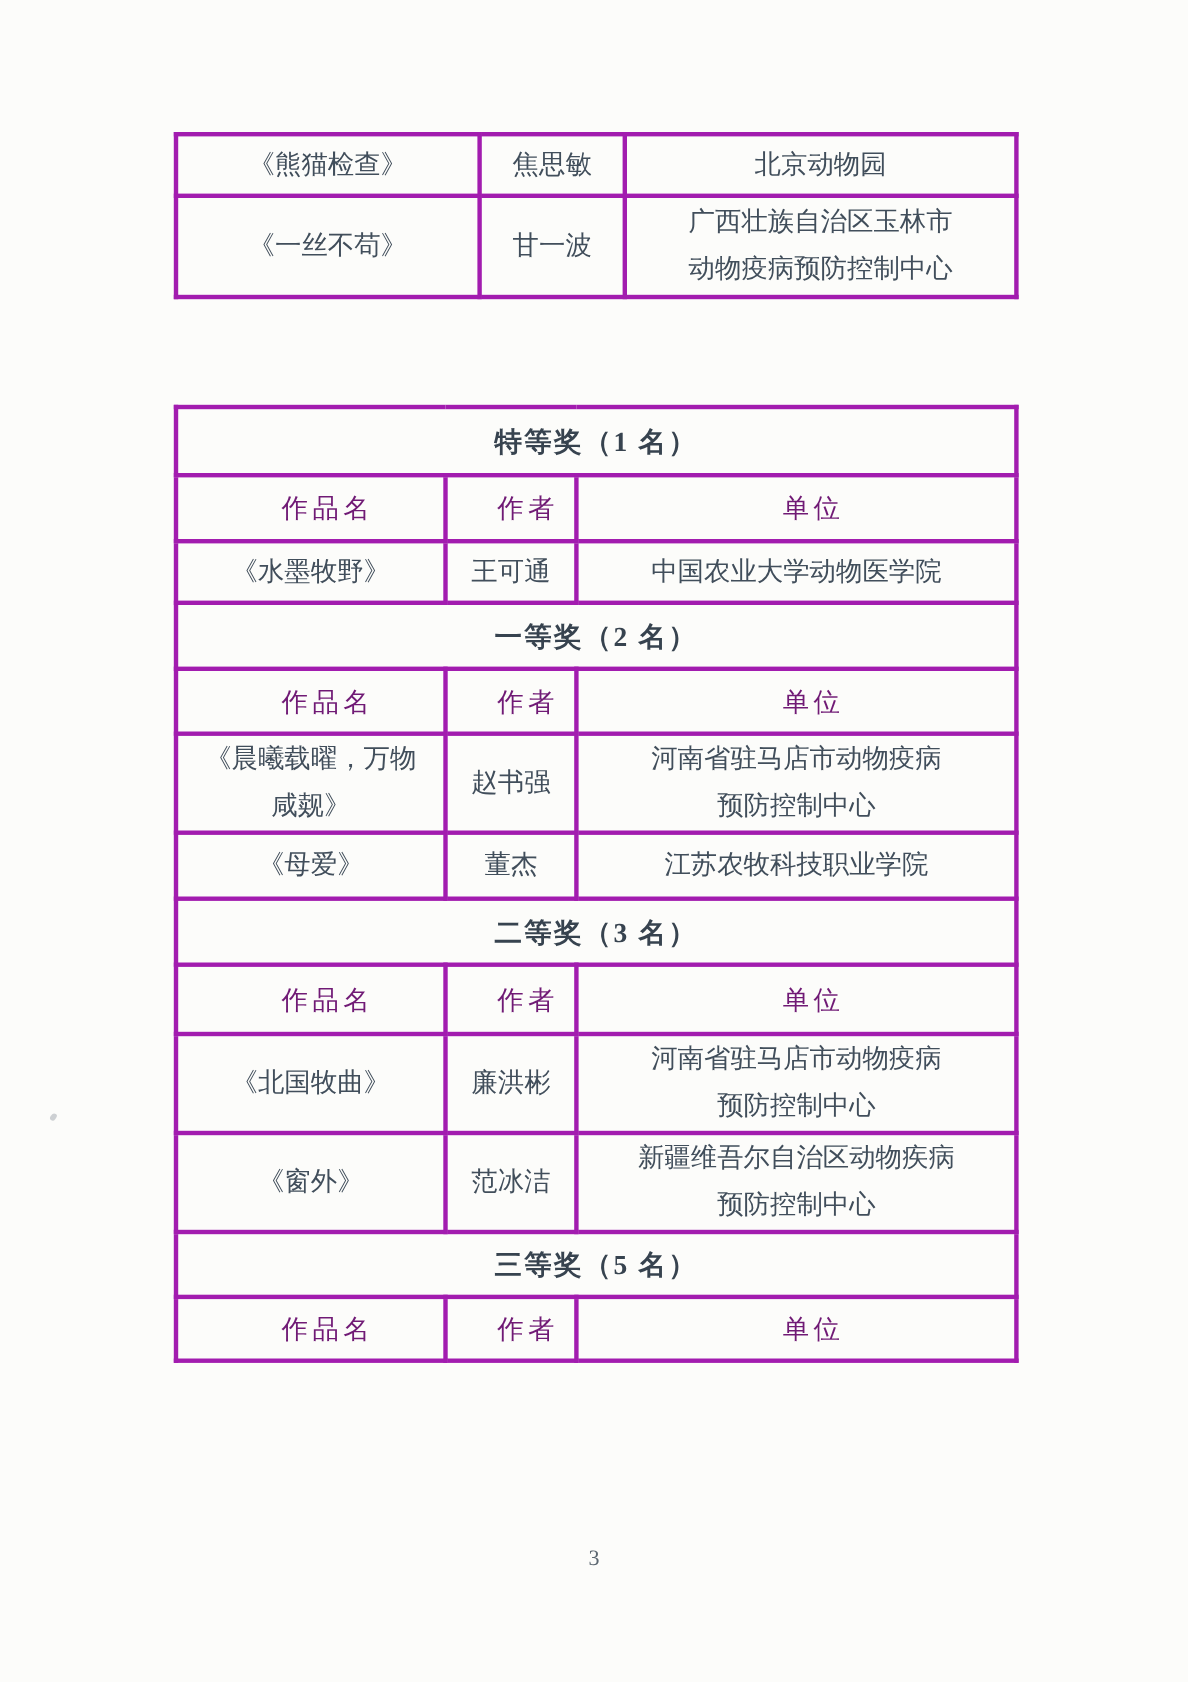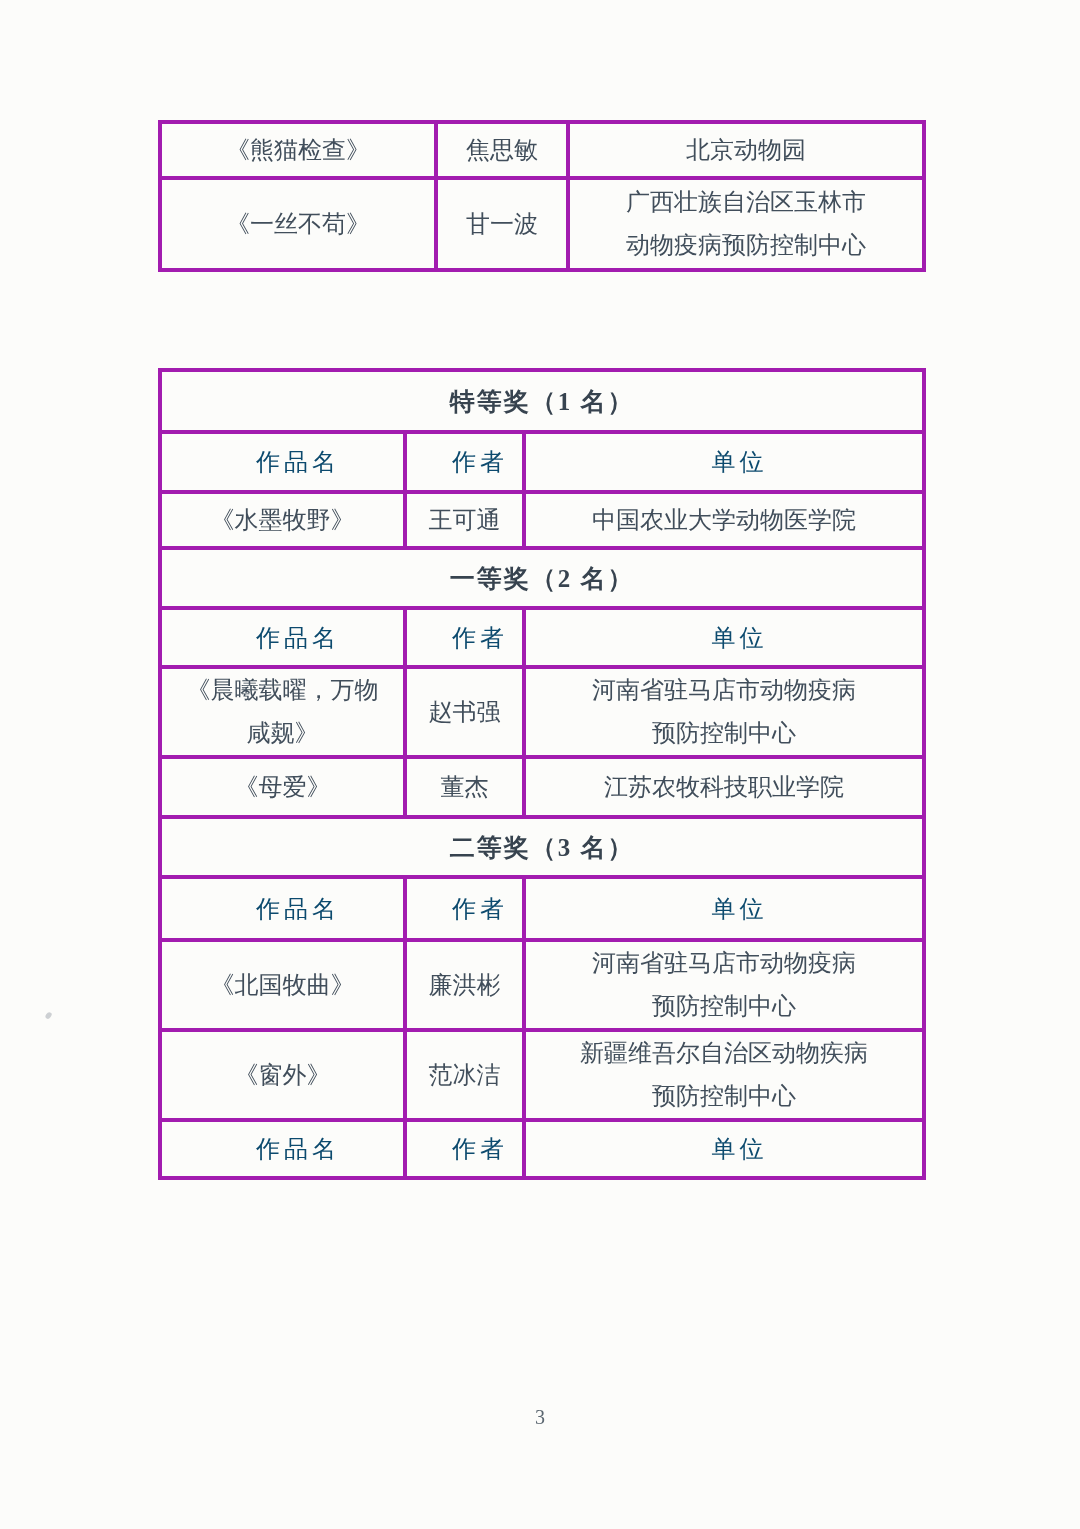--- a/index.html
+++ b/index.html
@@ -35,21 +35,21 @@
   .one-line div { line-height: 30px; }
 
   td.award-cell {
     font-weight: 600;
     font-size: 25px;
     color: #37434f;
     letter-spacing: 2px;
   }
   tr.hdr td {
     letter-spacing: 4px;
-    color: #0c4a6e;
+    color: #701a75;
     padding-left: 31px;
   }
 
   .group-title {
     position: absolute;
     top: 316px; left: 0;
     width: 100%;
     text-align: center;
     font-family: "Liberation Sans", "DejaVu Sans", sans-serif;
     font-weight: bold;
@@ -203,20 +203,23 @@
           </td>
       <td class="one-line">
             <div>范冰洁</div>
           </td>
       <td class="two-line">
         <div>新疆维吾尔自治区动物疾病</div>
         <div>预防控制中心</div>
       </td>
     </tr>
 
+    <tr style="height:59px">
+      <td class="award-cell" colspan="3">三等奖（5 名）</td>
+    </tr>
     <tr class="hdr" style="height:58px">
       <td>作品名</td>
       <td>作者</td>
       <td>单位</td>
     </tr>
   </tbody>
     </table>
 
   <div class="scan-artifact"></div>
 

